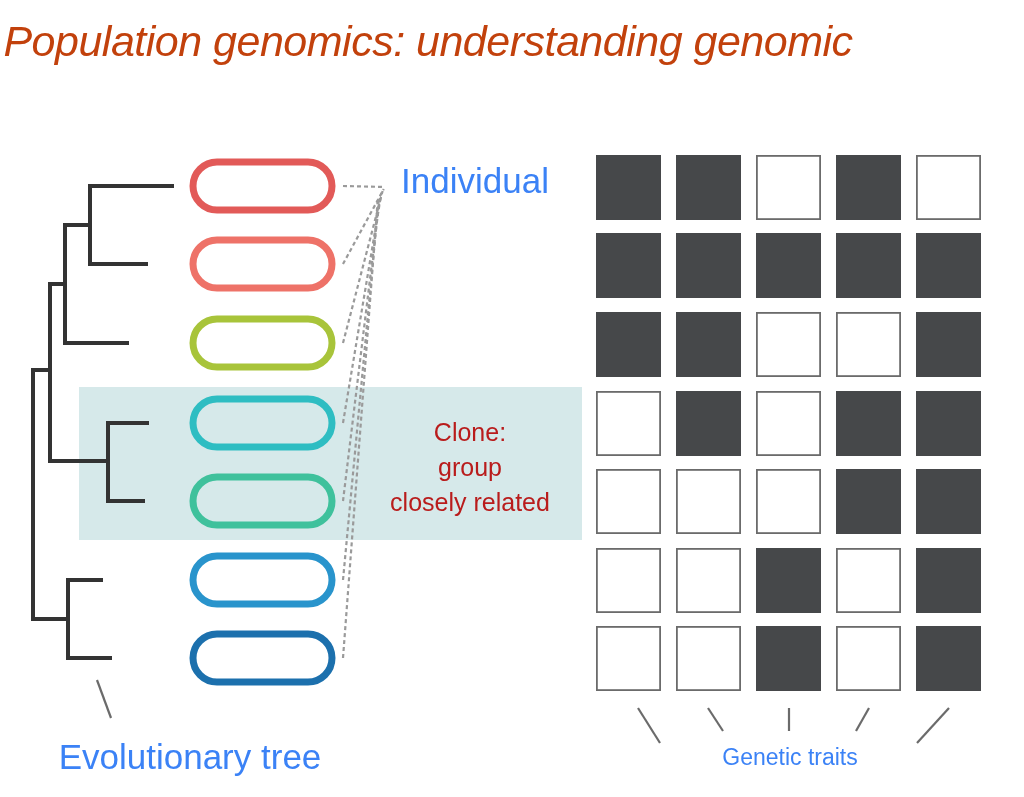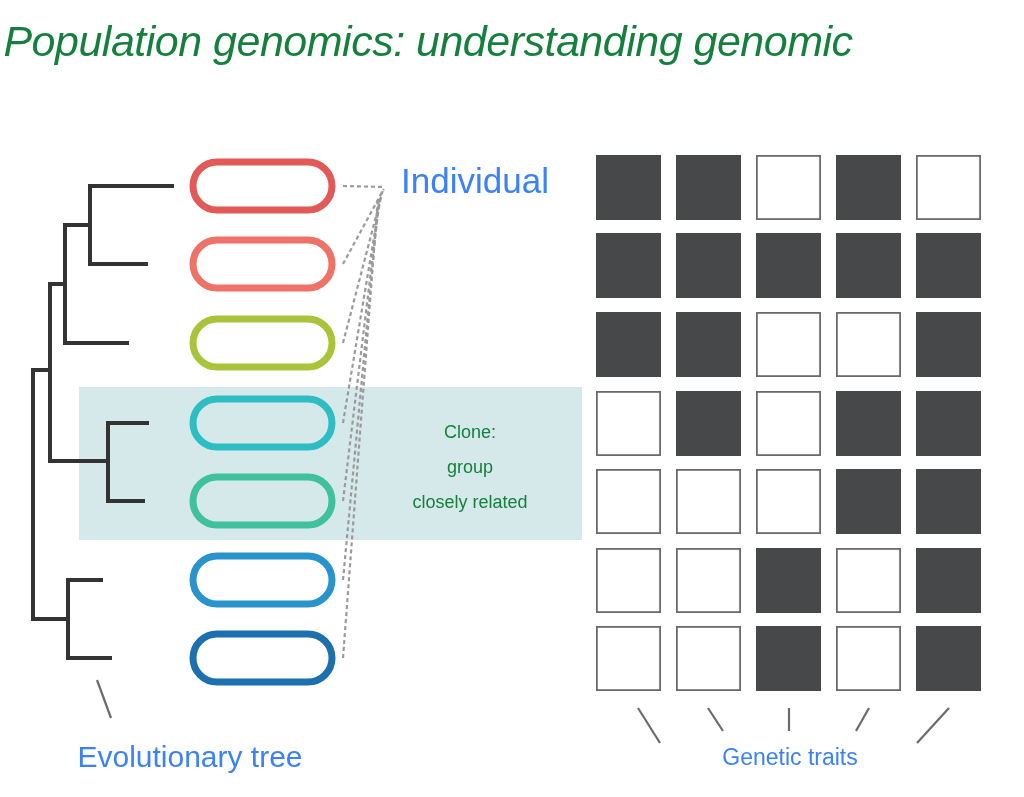--- a/index.html
+++ b/index.html
@@ -1,21 +1,21 @@
 <!DOCTYPE html>
 <html><head>
 <meta charset="utf-8">
 <style>
   html, body { margin:0; padding:0; background:#ffffff; }
   body { width:1024px; height:797px; position:relative; overflow:hidden; font-family:"Liberation Sans", sans-serif; }
-  .title { position:absolute; left:0; top:14px; width:856px; text-align:center; font-style:italic; font-size:43px; line-height:54px; color:#15803d; letter-spacing:-0.5px; }
+  .title { position:absolute; left:0; top:14px; width:856px; text-align:center; font-style:italic; font-size:43px; line-height:54px; color:#c2410c; letter-spacing:-0.5px; }
   .label { position:absolute; color:#3b82f6; text-align:center; }
   #ind-label { left:385px; top:160px; width:180px; font-size:35px; line-height:42px; }
-  #clone-label { left:365px; top:415px; width:210px; font-size:18px; line-height:35px; color:#15803d; }
-  #tree-label { left:40px; top:735px; width:300px; font-size:30px; line-height:44px; }
+  #clone-label { left:365px; top:415px; width:210px; font-size:25px; line-height:35px; color:#b91c1c; }
+  #tree-label { left:40px; top:735px; width:300px; font-size:35px; line-height:44px; }
   #traits-label { left:650px; top:735px; width:280px; font-size:23px; line-height:44px; }
   svg.diagram { position:absolute; left:0; top:0; }
 </style>
 </head>
 <body>
 
 <div class="title">
   <div>Population genomics: understanding genomic</div>
 </div>
 

